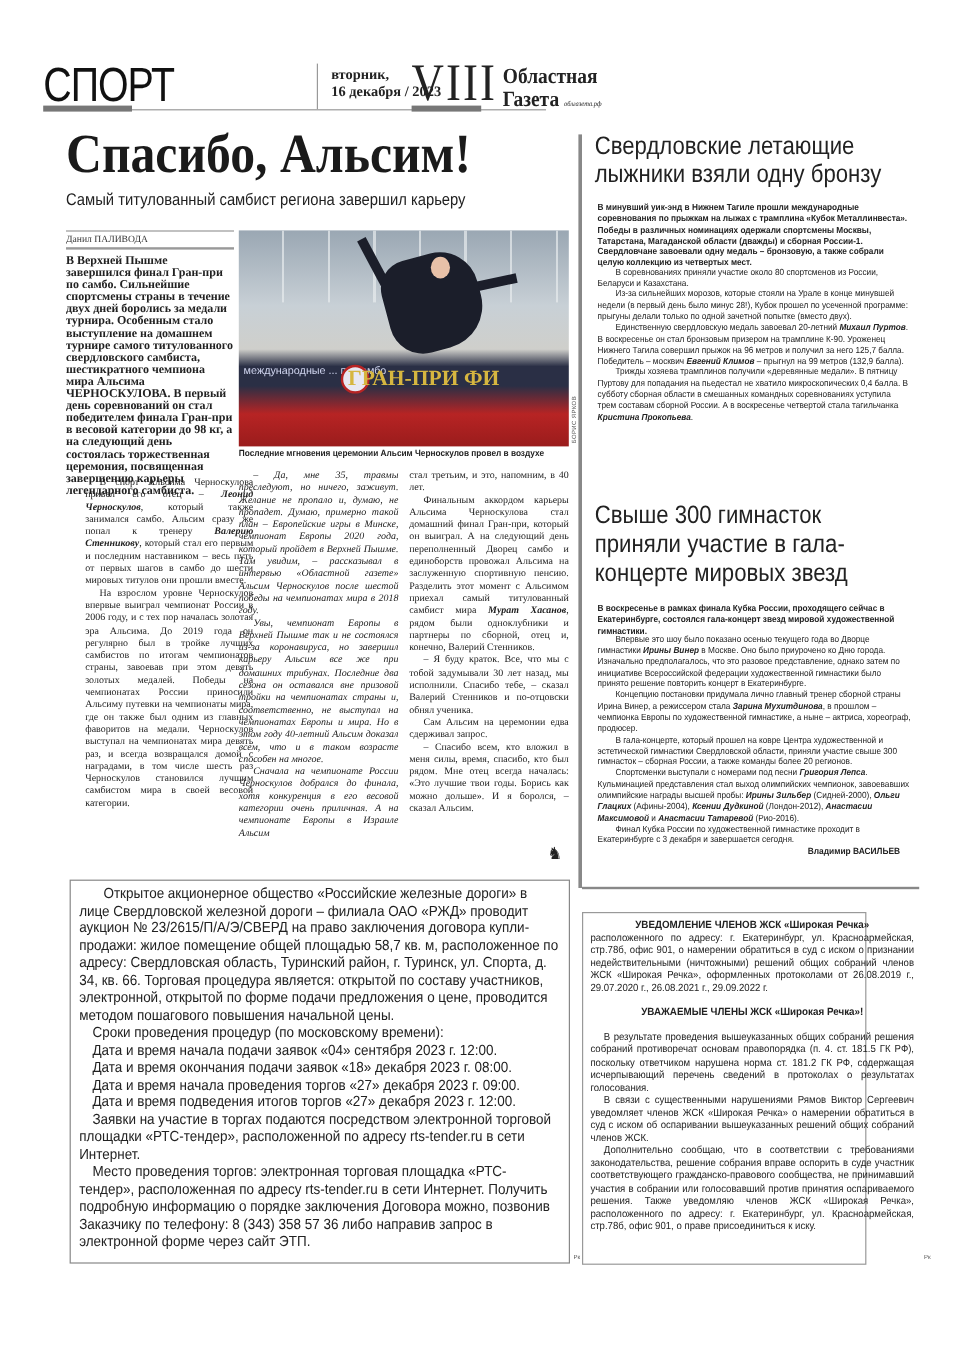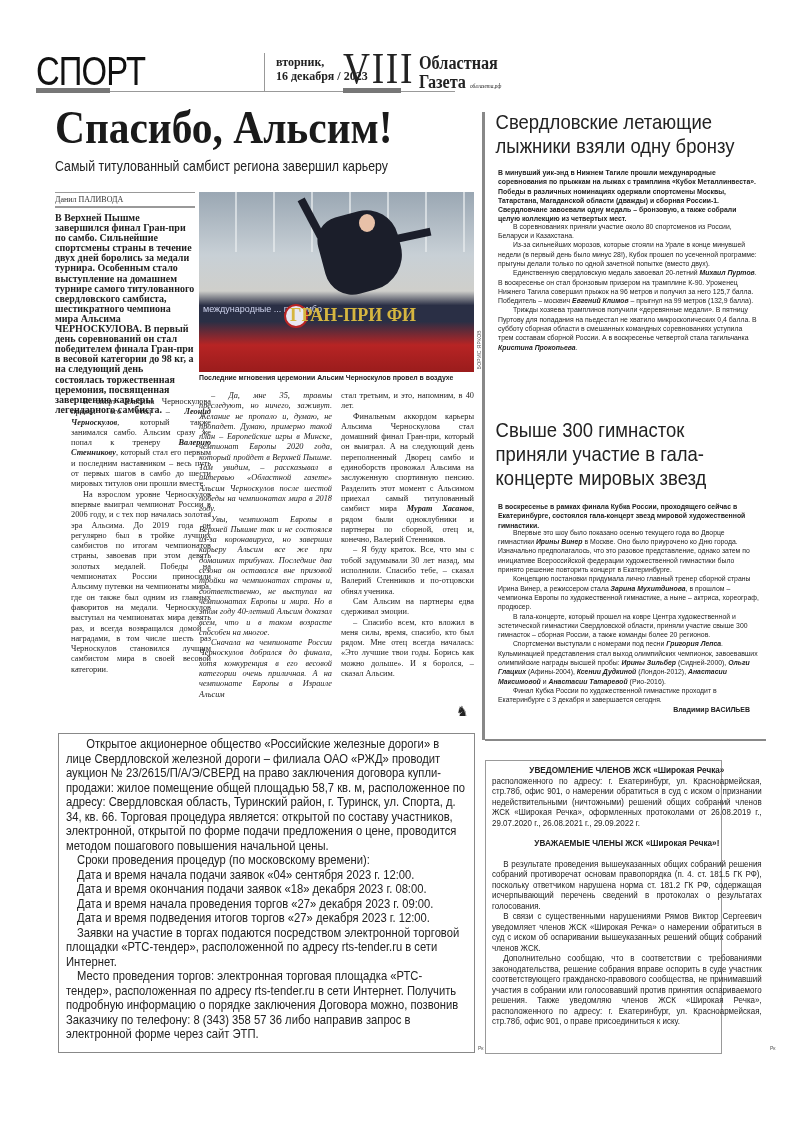--- a/index.html
+++ b/index.html
@@ -111,21 +111,21 @@
 <div class="body-col" style="left:199px; top:391px; width:133px;font-style:italic;">
   <p>– Да, мне 35, травмы преследуют, но ничего, заживут. Желание не пропало и, думаю, не пропадет. Думаю, примерно такой план – Европейские игры в Минске, чемпионат Европы 2020 года, который пройдет в Верхней Пышме. Там увидим, – рассказывал в интервью «Областной газете» Альсим Черноскулов после шестой победы на чемпионатах мира в 2018 году.</p>
   <p>Увы, чемпионат Европы в Верхней Пышме так и не состоялся из-за коронавируса, но завершил карьеру Альсим все же при домашних трибунах. Последние два сезона он оставался вне призовой тройки на чемпионатах страны и, соответственно, не выступал на чемпионатах Европы и мира. Но в этом году 40-летний Альсим доказал всем, что и в таком возрасте способен на многое.</p>
   <p>Сначала на чемпионате России Черноскулов добрался до финала, хотя конкуренция в его весовой категории очень приличная. А на чемпионате Европы в Израиле Альсим</p>
 </div>
 
 <div class="body-col" style="left:341px; top:391px; width:133px;">
   <p style="text-indent:0">стал третьим, и это, напомним, в 40 лет.</p>
   <p><span>Финальным аккордом карьеры Альсима Черноскулова стал домашний финал Гран-при, который он выиграл. А на следующий день переполненный Дворец самбо и единоборств провожал Альсима на заслуженную спортивную пенсию. Разделить этот момент с Альсимом приехал самый титулованный самбист мира </span><span class="em">Мурат Хасанов</span><span>, рядом были одноклубники и партнеры по сборной, отец и, конечно, Валерий Стенников.</span></p>
   <p>– Я буду краток. Все, что мы с тобой задумывали 30 лет назад, мы исполнили. Спасибо тебе, – сказал Валерий Стенников и по-отцовски обнял ученика.</p>
-  <p>Сам Альсим на партнеры едва сдерживал эмоции.</p>
+  <p>Сам Альсим на церемонии едва сдерживал запрос.</p>
   <p>– Спасибо всем, кто вложил в меня силы, время, спасибо, кто был рядом. Мне отец всегда началась: «Это лучшие твои годы. Борись как можно дольше». И я боролся, – сказал Альсим.</p>
 </div>
 
 <div class="emblem-mark">♞</div>
 
 <div class="divider-v"></div>
 
 <div class="r-box">
   <div class="r-title">
     <div>Свердловские летающие</div>

